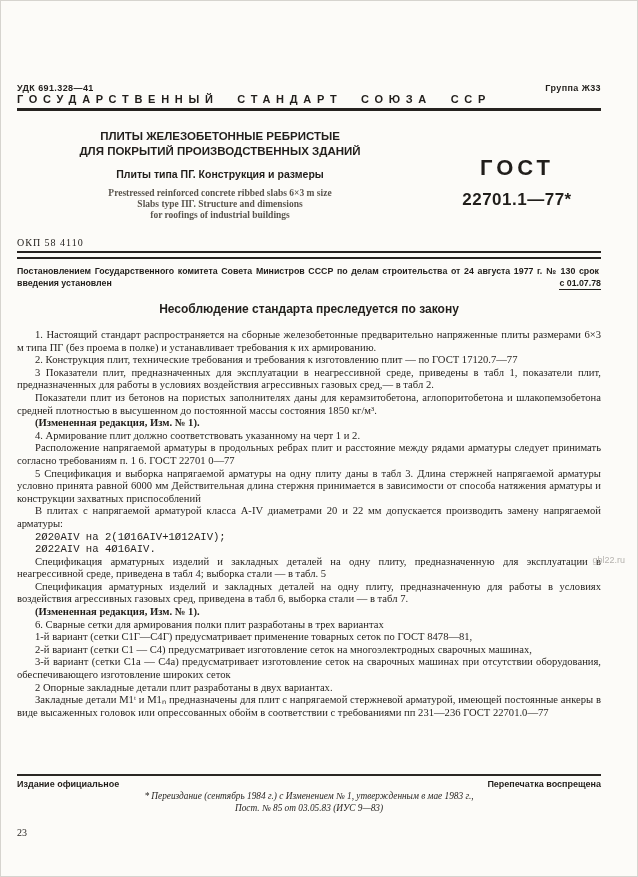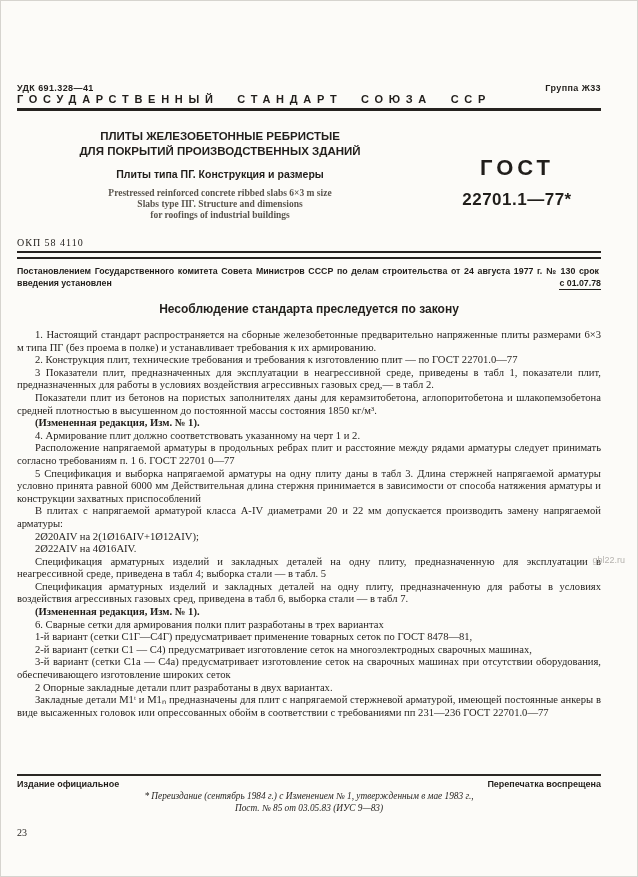--- a/index.html
+++ b/index.html
@@ -56,21 +56,21 @@
   .decree-date {
     position:absolute; right:0; bottom:-1px;
     border-bottom:1px solid #211e1b; white-space:nowrap;
   }
   .law-notice {
     margin-top:13px; text-align:center;
     font-family:"Liberation Sans", sans-serif; font-weight:bold; font-size:12px;
   }
   .body { margin-top:13px; font-size:10.6px; line-height:12.6px; text-align:justify; }
   .body p { margin:0; text-indent:18px; }
-  .body p.plain { text-align:left; }
+  .body p.plain { text-align:left;font-family:Liberation Mono, monospace; }
   .body p.bold { font-weight:bold; }
   .footer-block { margin-top:auto; }
   .footer-rule { height:2px; background:#2a2723; }
   .footer-row {
     display:flex; justify-content:space-between; margin-top:3px;
     font-family:"Liberation Sans", sans-serif; font-weight:bold; font-size:9px;
   }
   .footnote { text-align:center; font-style:italic; font-size:9.3px; line-height:11.5px; margin-top:2px; }
   .page-num { margin-top:13px; font-size:10px; }
   .watermark {
@@ -115,21 +115,21 @@
 
   <div class="decree">
     <div class="decree-text">Постановлением Государственного комитета Совета Министров СССР по делам строительства от 24 августа 1977 г. № 130 срок введения установлен</div>
     <span class="decree-date">с 01.07.78</span>
   </div>
 
   <div class="law-notice">Несоблюдение стандарта преследуется по закону</div>
 
   <div class="body">
     <p>1. Настоящий стандарт распространяется на сборные железобетонные предварительно напряженные плиты размерами 6×3 м типа ПГ (без проема в полке) и устанавливает требования к их армированию.</p>
-    <p>2. Конструкция плит, технические требования и требования к изготовлению плит — по ГОСТ 22701.0—77</p>
+    <p>2. Конструкция плит, технические требования и требования к изготовлению плит — по ГОСТ 17120.7—77</p>
     <p>3 Показатели плит, предназначенных для эксплуатации в неагрессивной среде, приведены в табл 1, показатели плит, предназначенных для работы в условиях воздействия агрессивных газовых сред,— в табл 2.</p>
     <p>Показатели плит из бетонов на пористых заполнителях даны для керамзитобетона, аглопоритобетона и шлакопемзобетона средней плотностью в высушенном до постоянной массы состояния 1850 кг/м³.</p>
     <p class="bold">(Измененная редакция, Изм. № 1).</p>
     <p>4. Армирование плит должно соответствовать указанному на черт 1 и 2.</p>
     <p>Расположение напрягаемой арматуры в продольных ребрах плит и расстояние между рядами арматуры следует принимать согласно требованиям п. 1 6. ГОСТ 22701 0—77</p>
     <p>5 Спецификация и выборка напрягаемой арматуры на одну плиту даны в табл 3.  Длина стержней напрягаемой арматуры условно принята равной 6000 мм Действительная длина стержня принимается в зависимости от способа натяжения арматуры и конструкции захватных приспособлений</p>
     <p>В плитах с напрягаемой арматурой класса А-IV диаметрами 20 и 22 мм допускается производить замену напрягаемой арматуры:</p>
     <p class="plain">2Ø20АIV на 2(1Ø16АIV+1Ø12АIV);</p>
     <p class="plain">2Ø22АIV на 4Ø16АIV.</p>
     <p>Спецификация арматурных изделий и закладных деталей на одну плиту, предназначенную для эксплуатации в неагрессивной среде, приведена в табл 4; выборка стали — в табл. 5</p>

